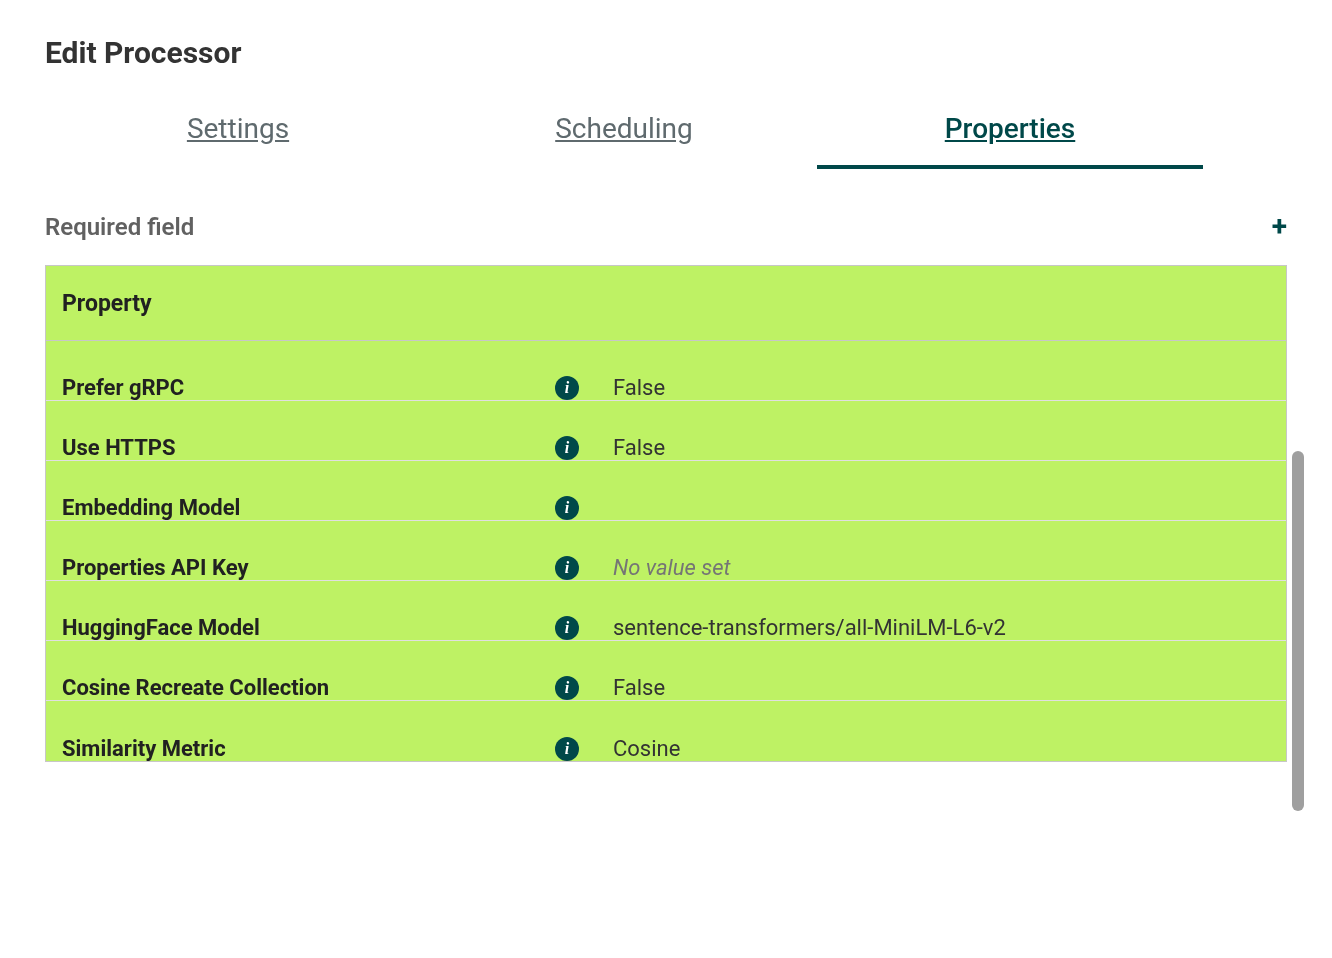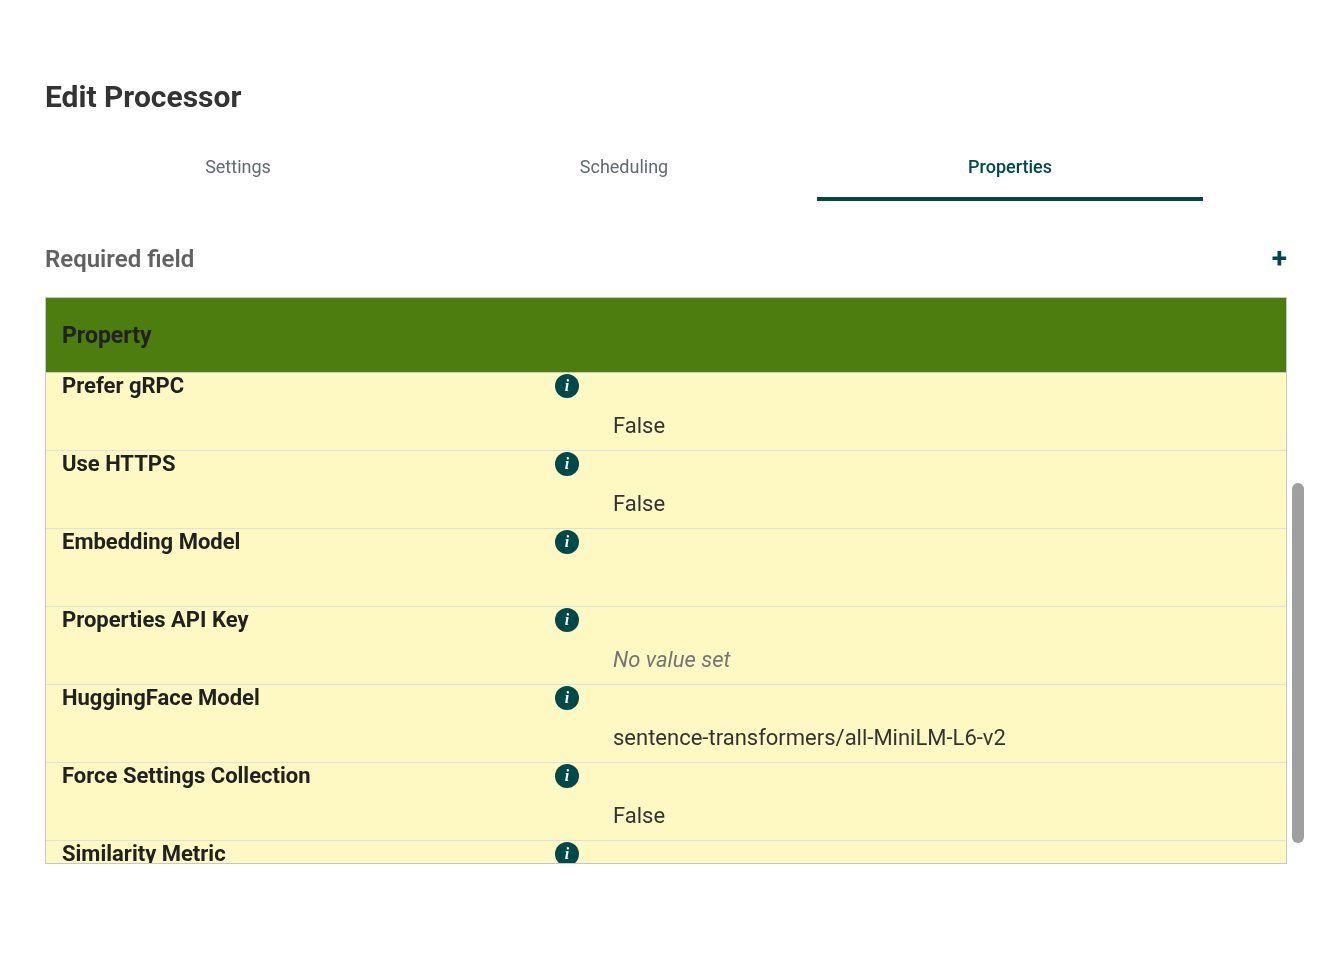--- a/index.html
+++ b/index.html
@@ -1,32 +1,32 @@
 <!DOCTYPE html>
 <html><head>
 <meta charset="utf-8">
 <style>
   * { box-sizing: border-box; margin: 0; padding: 0; }
   html, body { width: 1332px; height: 958px; background: #fff; font-family: -apple-system, BlinkMacSystemFont, "Segoe UI", Roboto, "Helvetica Neue", Arial, sans-serif; color: #212121; }
   .container { padding: 35px 45px 0 45px; }
-  .title { font-size: 30px; font-weight: 700; color: #333; margin-bottom: 28px; margin-top: 44px; }
+  .title { font-size: 30px; font-weight: 700; color: #333; margin-bottom: 28px; }
   .tabs { display: flex; border-bottom: none; margin-bottom: 42px; }
-  .tab { flex: 0 0 auto; width: 386px; text-align: center; font-size: 18px; padding: 14px 0 22px 0; color: #5f6a6e; cursor: pointer; position: relative; }
+  .tab { flex: 0 0 auto; width: 386px; text-align: center; font-size: 28px; padding: 14px 0 22px 0; color: #5f6a6e; cursor: pointer; position: relative; text-decoration: underline; }
   .tab.active { color: #004849; font-weight: 500; }
   .tab.active::after { content: ""; position: absolute; left: 50%; transform: translateX(-50%); bottom: -2px; width: 100%; height: 4px; background: #004849; }
   .section-row { display: flex; align-items: center; justify-content: space-between; margin-bottom: 20px; gap: 21px; }
   .section-label { font-size: 24px; font-weight: 600; color: #616161; }
   .add-btn { color: #004849; font-size: 28px; font-weight: 700; cursor: pointer; line-height: 1; padding: 4px 0; user-select: none; }
   .table-wrap { border: 1px solid #c7c7c7; position: relative; }
-  .table-header { display: flex; background: #4d7c0f; height: 75px; align-items: center; border-bottom: 1px solid #c7c7c7; }
+  .table-header { display: flex; background: #bef264; height: 75px; align-items: center; border-bottom: 1px solid #c7c7c7; }
   .th { font-size: 23px; font-weight: 700; color: #212121; }
   .th-prop { flex: 0 0 547px; padding-left: 16px; }
   .th-val { flex: 1; padding-left: 20px; }
   .rows { max-height: 490px; overflow-y: auto; }
-  .row { display: flex; align-items: flex-start; height: 78px; border-bottom: 1px solid #e0e0e0; background: #fef9c3; }
+  .row { display: flex; align-items: flex-end; height: 60px; border-bottom: 1px solid #e0e0e0; background: #bef264; }
   .row:last-child { border-bottom: none; }
   .cell-prop { flex: 0 0 547px; display: flex; align-items: center; justify-content: space-between; padding-left: 16px; padding-right: 14px; }
   .prop-name { font-size: 22px; font-weight: 700; color: #212121; }
   .info-icon { width: 24px; height: 24px; border-radius: 50%; background: #004849; color: #fff; display: inline-flex; align-items: center; justify-content: center; font-family: Georgia, serif; font-style: italic; font-weight: 700; font-size: 16px; line-height: 1; cursor: pointer; flex-shrink: 0; user-select: none; }
   .cell-val { flex: 1; padding-left: 20px; font-size: 22px; color: #333; margin-top: 40px; }
   .cell-val.empty { color: #757575; font-style: italic; }
   
   .scrollbar { position: absolute; right: -18px; top: 75px; bottom: 0; width: 12px; background: transparent; }
   .scrollbar-thumb { position: absolute; left: 0; width: 100%; background: #9f9f9f; border-radius: 6px; top: 110px; height: 360px; }
 </style>
@@ -84,21 +84,21 @@
         </div>
         <div class="row">
           <div class="cell-prop">
             <span class="prop-name">HuggingFace Model</span>
             <span class="info-icon">i</span>
           </div>
           <div class="cell-val">sentence-transformers/all-MiniLM-L6-v2</div>
         </div>
         <div class="row">
           <div class="cell-prop">
-            <span class="prop-name">Force Settings Collection</span>
+            <span class="prop-name">Cosine Recreate Collection</span>
             <span class="info-icon">i</span>
           </div>
           <div class="cell-val">False</div>
         </div>
         <div class="row">
           <div class="cell-prop">
             <span class="prop-name">Similarity Metric</span>
             <span class="info-icon">i</span>
           </div>
           <div class="cell-val">Cosine</div>

